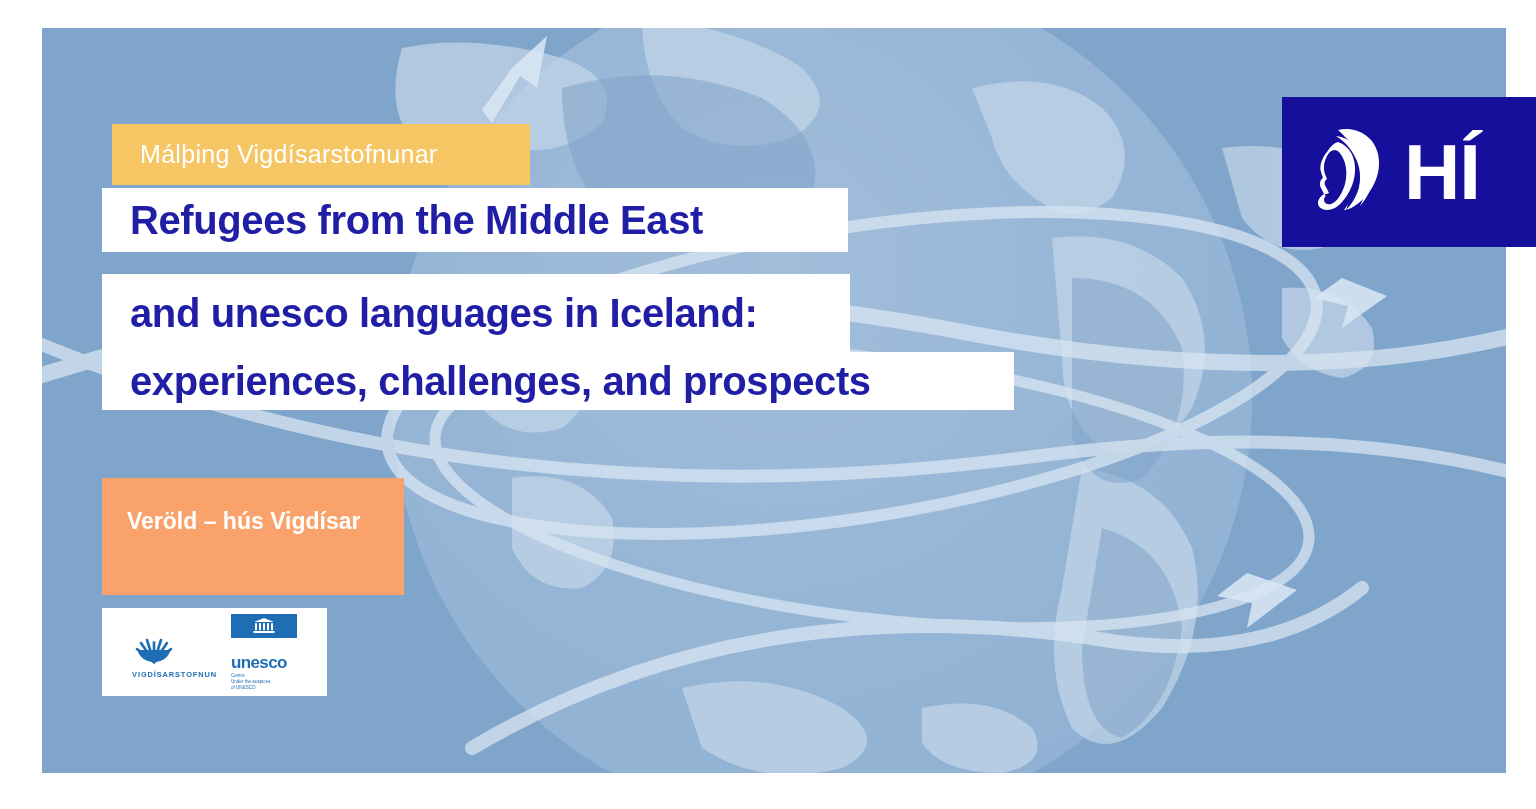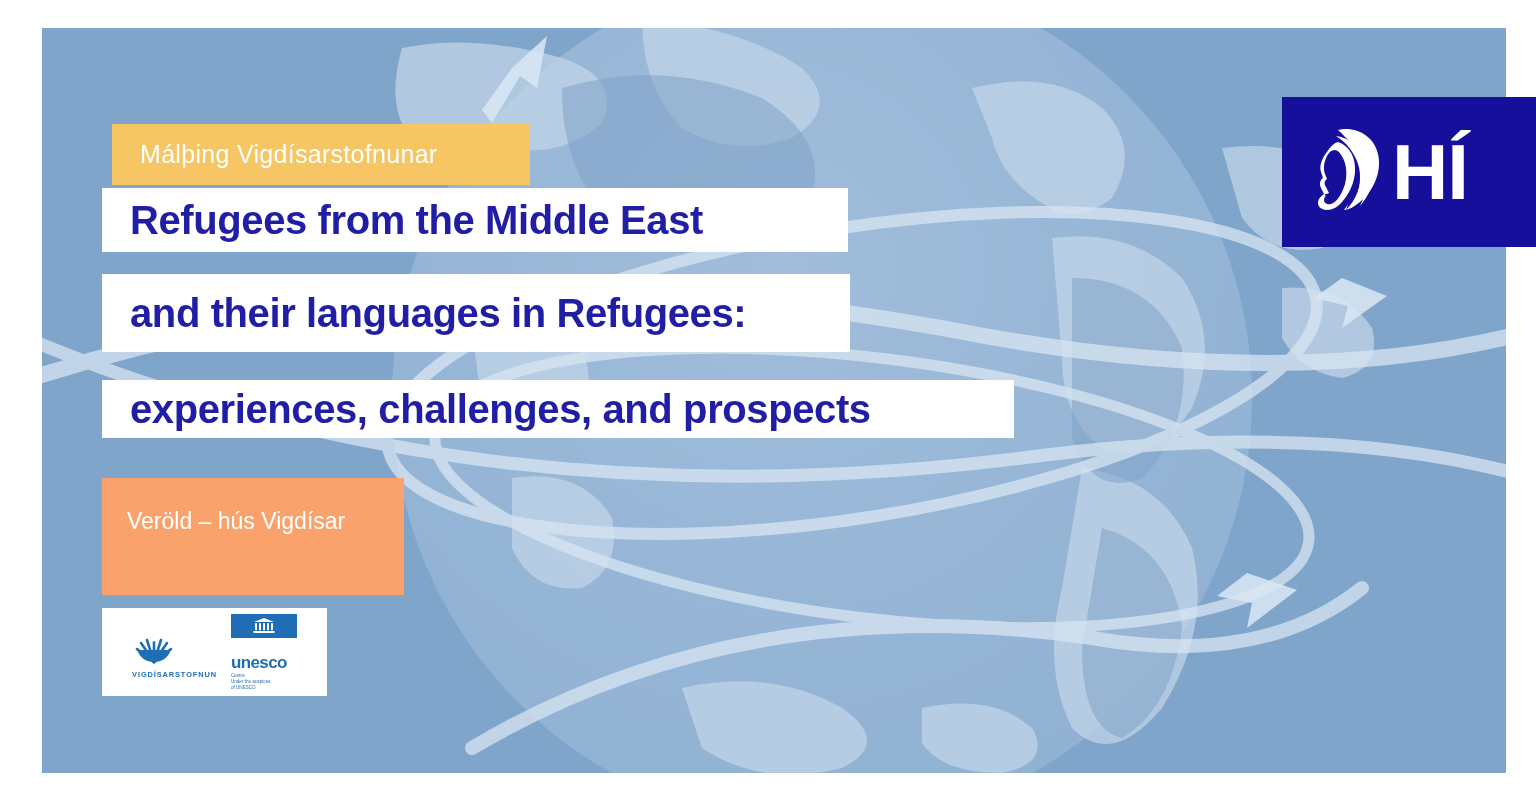--- a/index.html
+++ b/index.html
@@ -74,37 +74,37 @@
   }
   .title-band span {
     color: #211ea6;
     font-weight: 700;
     font-size: 40px;
     letter-spacing: -0.4px;
     white-space: nowrap;
   }
   #title-band-1 { left: 60px; top: 160px; width: 746px; height: 64px; }
   #title-band-2 { left: 60px; top: 246px; width: 748px; height: 78px; }
-  #title-band-3 { left: 60px; top: 352px; width: 912px; height: 58px; }
+  #title-band-3 { left: 60px; top: 324px; width: 912px; height: 58px; }
 
   
   #details {
     position: absolute;
     left: 60px;
     top: 450px;
     width: 302px;
     height: 117px;
     background: #f9a26c;
     box-sizing: border-box;
     padding: 22px 0 0 25px;
   }
   #details div {
     color: #ffffff;
     font-size: 23px;
-    font-weight: 400;
+    font-weight: 700;
     line-height: 42px;
     white-space: nowrap;
   }
 
   
   #logo-strip {
     position: absolute;
     left: 60px;
     top: 580px;
     width: 225px;
@@ -157,21 +157,21 @@
   
   #hi-logo {
     position: absolute;
     left: 1282px;
     top: 97px;
     width: 254px;
     height: 150px;
     background: #150f9c;
     display: flex;
     align-items: center;
-    gap: 8px;
+    gap: 20px;
     padding-left: 26px;
     box-sizing: border-box;
   }
   #hi-wordmark {
     color: #ffffff;
     font-size: 78px;
     font-weight: 700;
     letter-spacing: -1px;
     line-height: 78px;
   }
@@ -243,21 +243,21 @@
     </svg>
 
     <div id="kicker">
       <span>Málþing Vigdísarstofnunar</span>
     </div>
 
     <div class="title-band" id="title-band-1">
       <span>Refugees from the Middle East</span>
     </div>
     <div class="title-band" id="title-band-2">
-      <span>and their languages in Refugees:</span>
+      <span>and unesco languages in Iceland:</span>
     </div>
     <div class="title-band" id="title-band-3">
       <span>experiences, challenges, and prospects</span>
     </div>
 
     <div id="details">
       <div>Veröld – hús Vigdísar</div>
     </div>
 
     <div id="logo-strip">

